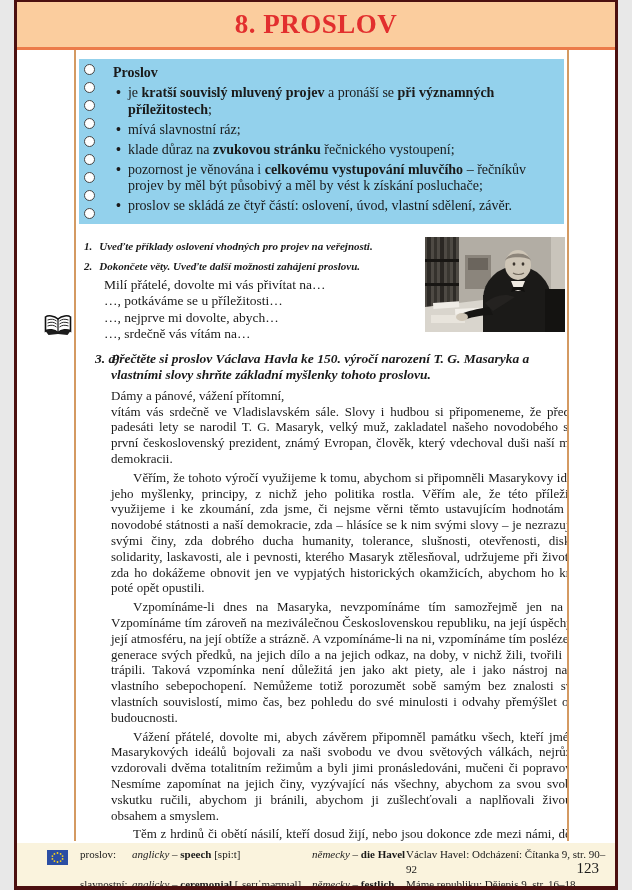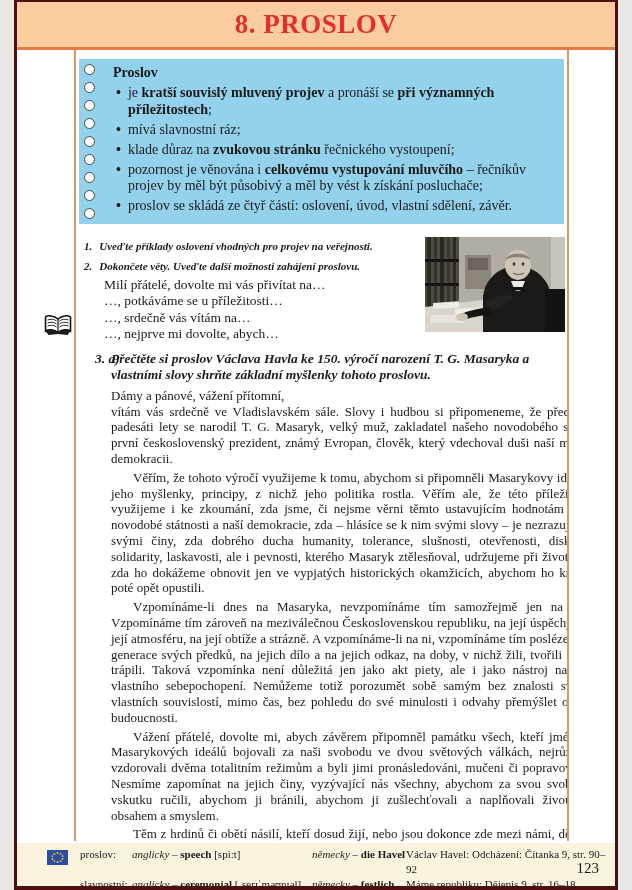--- a/index.html
+++ b/index.html
@@ -108,22 +108,22 @@
       <div class="exleft">
         <p class="exhead">
           <span class="exnum">1.</span><span>Uveďte příklady oslovení vhodných pro projev na veřejnosti.</span>
         </p>
         <p class="exhead">
           <span class="exnum">2.</span><span>Dokončete věty. Uveďte další možnosti zahájení proslovu.</span>
         </p>
         <div class="ex2lines">
             <div>Milí přátelé, dovolte mi vás přivítat na…</div>
             <div>…, potkáváme se u příležitosti…</div>
+            <div>…, nejprve mi dovolte, abych…</div>
             <div>…, srdečně vás vítám na…</div>
-            <div>…, nejprve mi dovolte, abych…</div>
           </div>
       </div>
       <div class="photocol">
         <svg class="photo" viewBox="0 0 140 95" preserveAspectRatio="none">
           <rect width="140" height="95" fill="#a39e95"></rect>
           <rect x="0" y="0" width="34" height="72" fill="#4e4a44"></rect>
           <rect x="2" y="0" width="4" height="70" fill="#2e2b27"></rect>
             <rect x="9" y="0" width="3" height="70" fill="#35322d"></rect>
             <rect x="15" y="0" width="4" height="70" fill="#2a2723"></rect>
             <rect x="22" y="0" width="3" height="70" fill="#3a3731"></rect>

